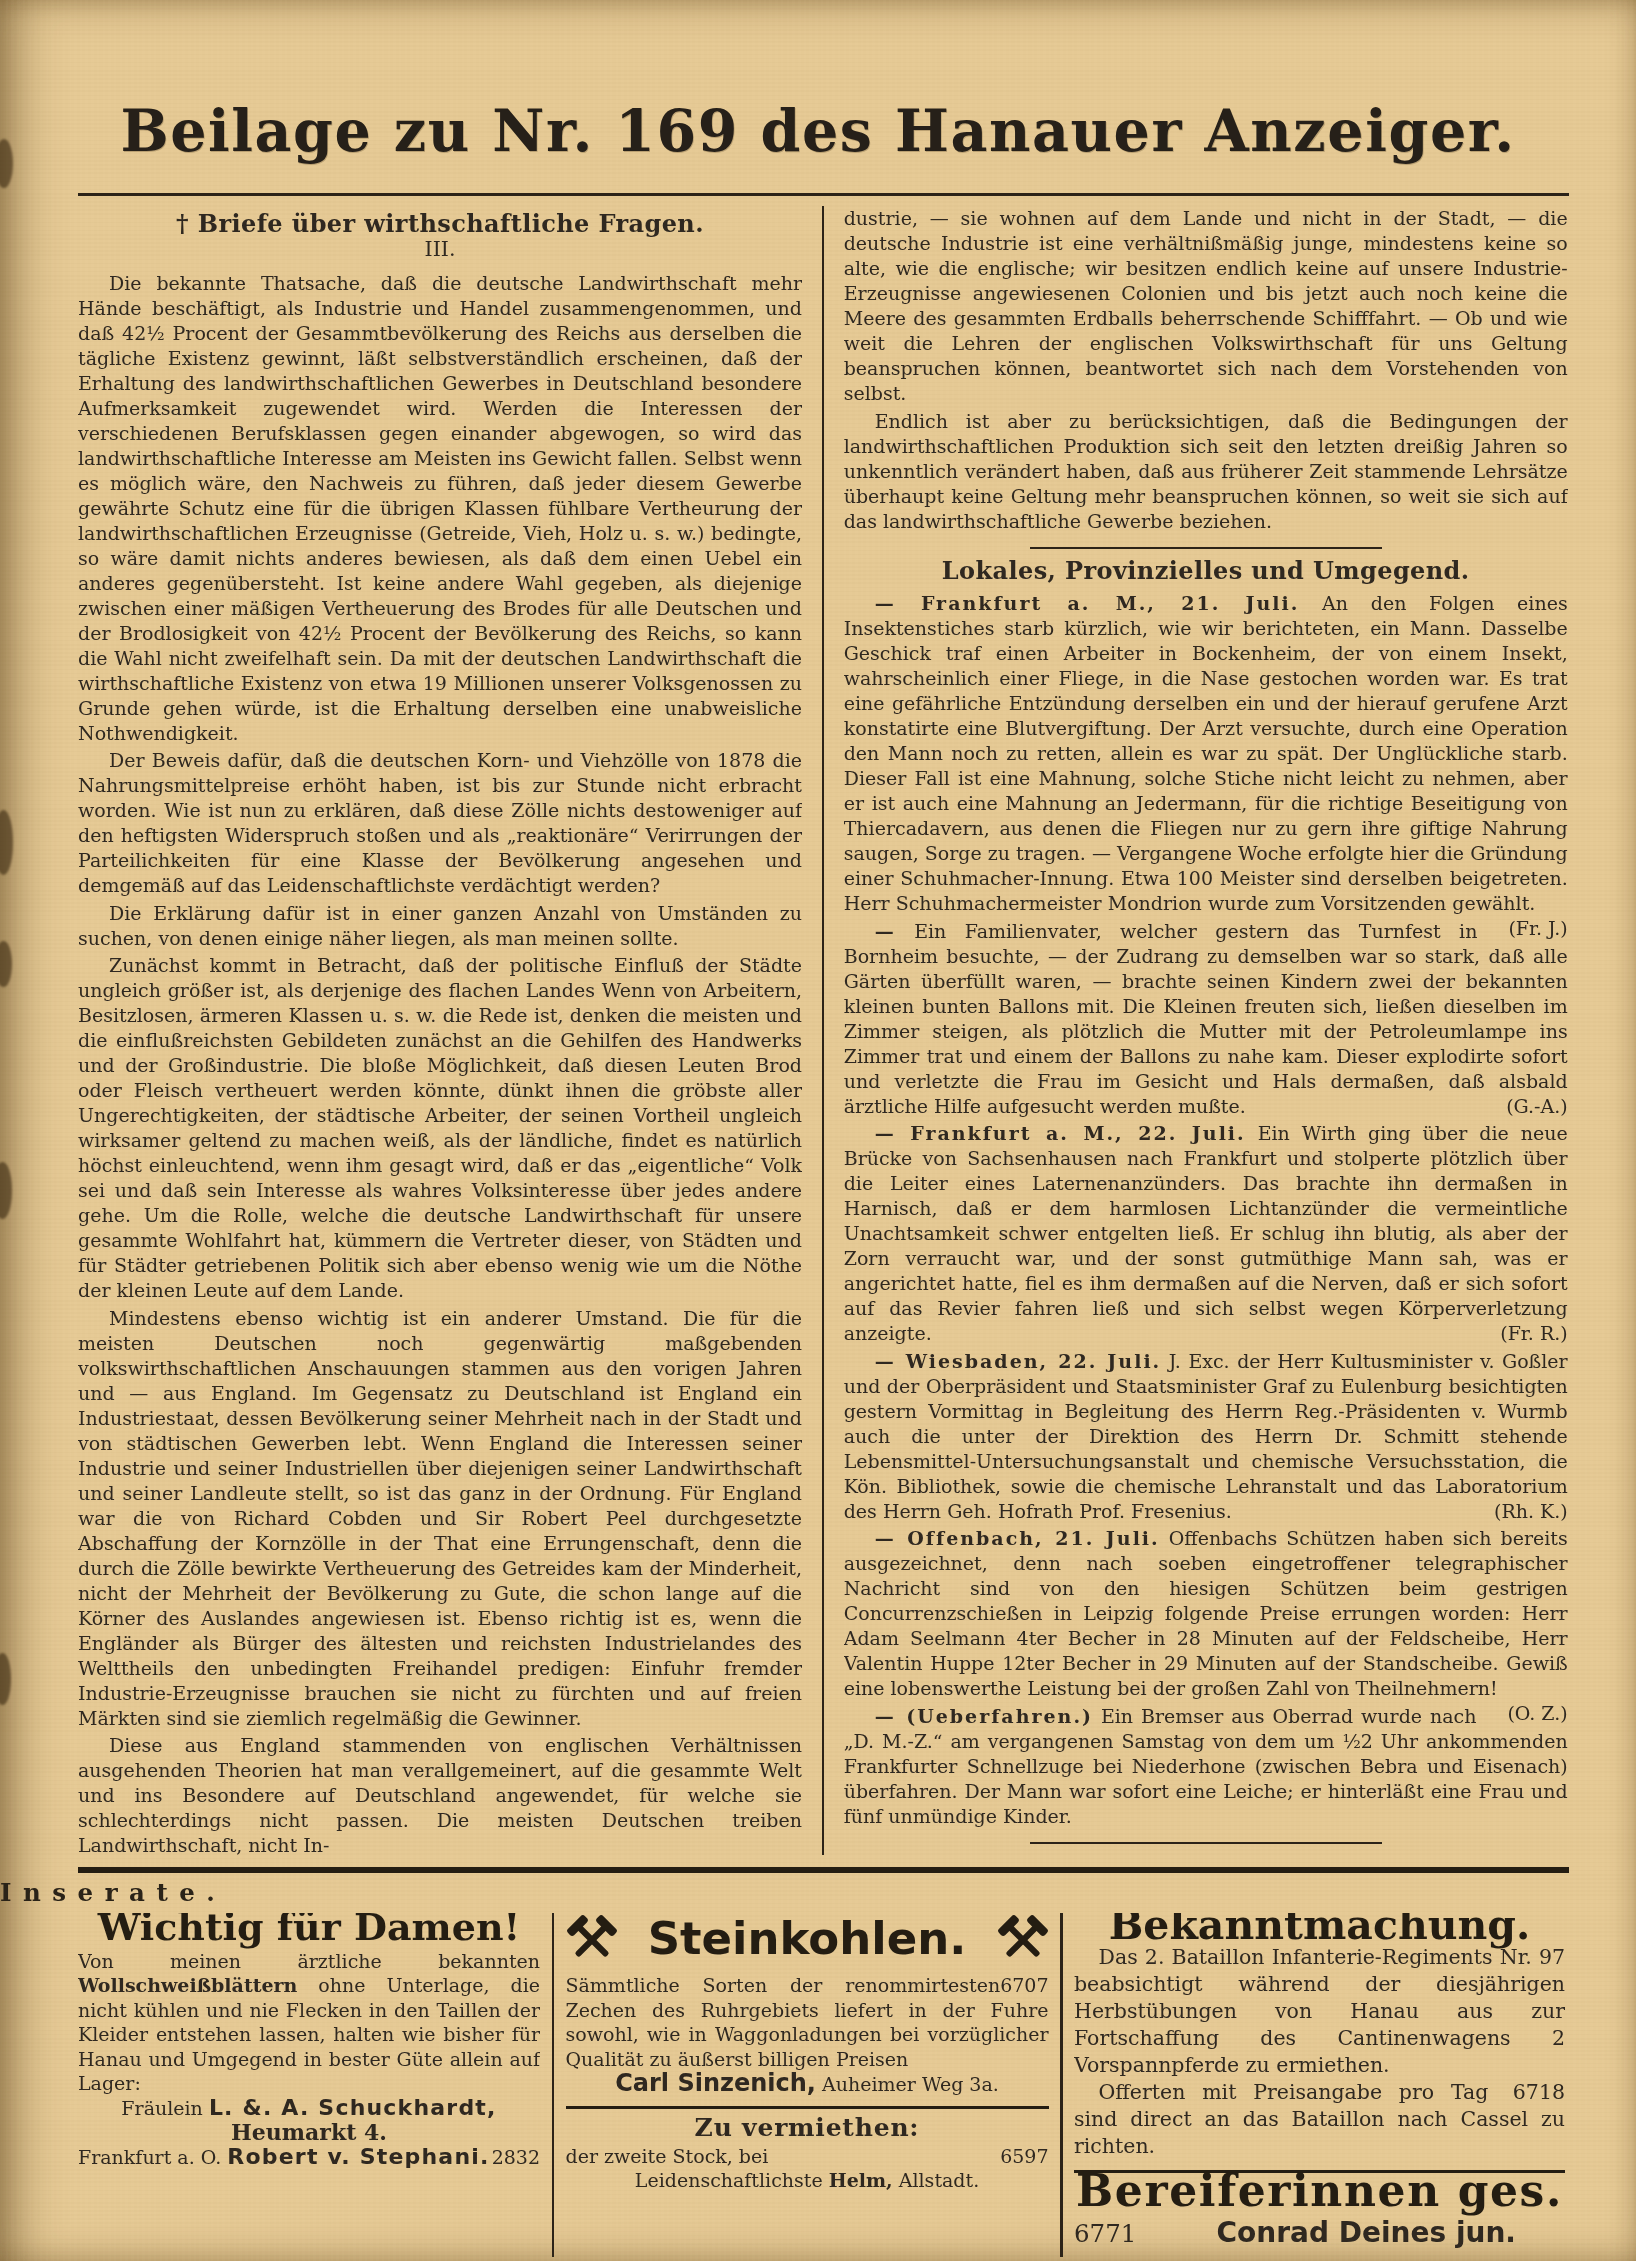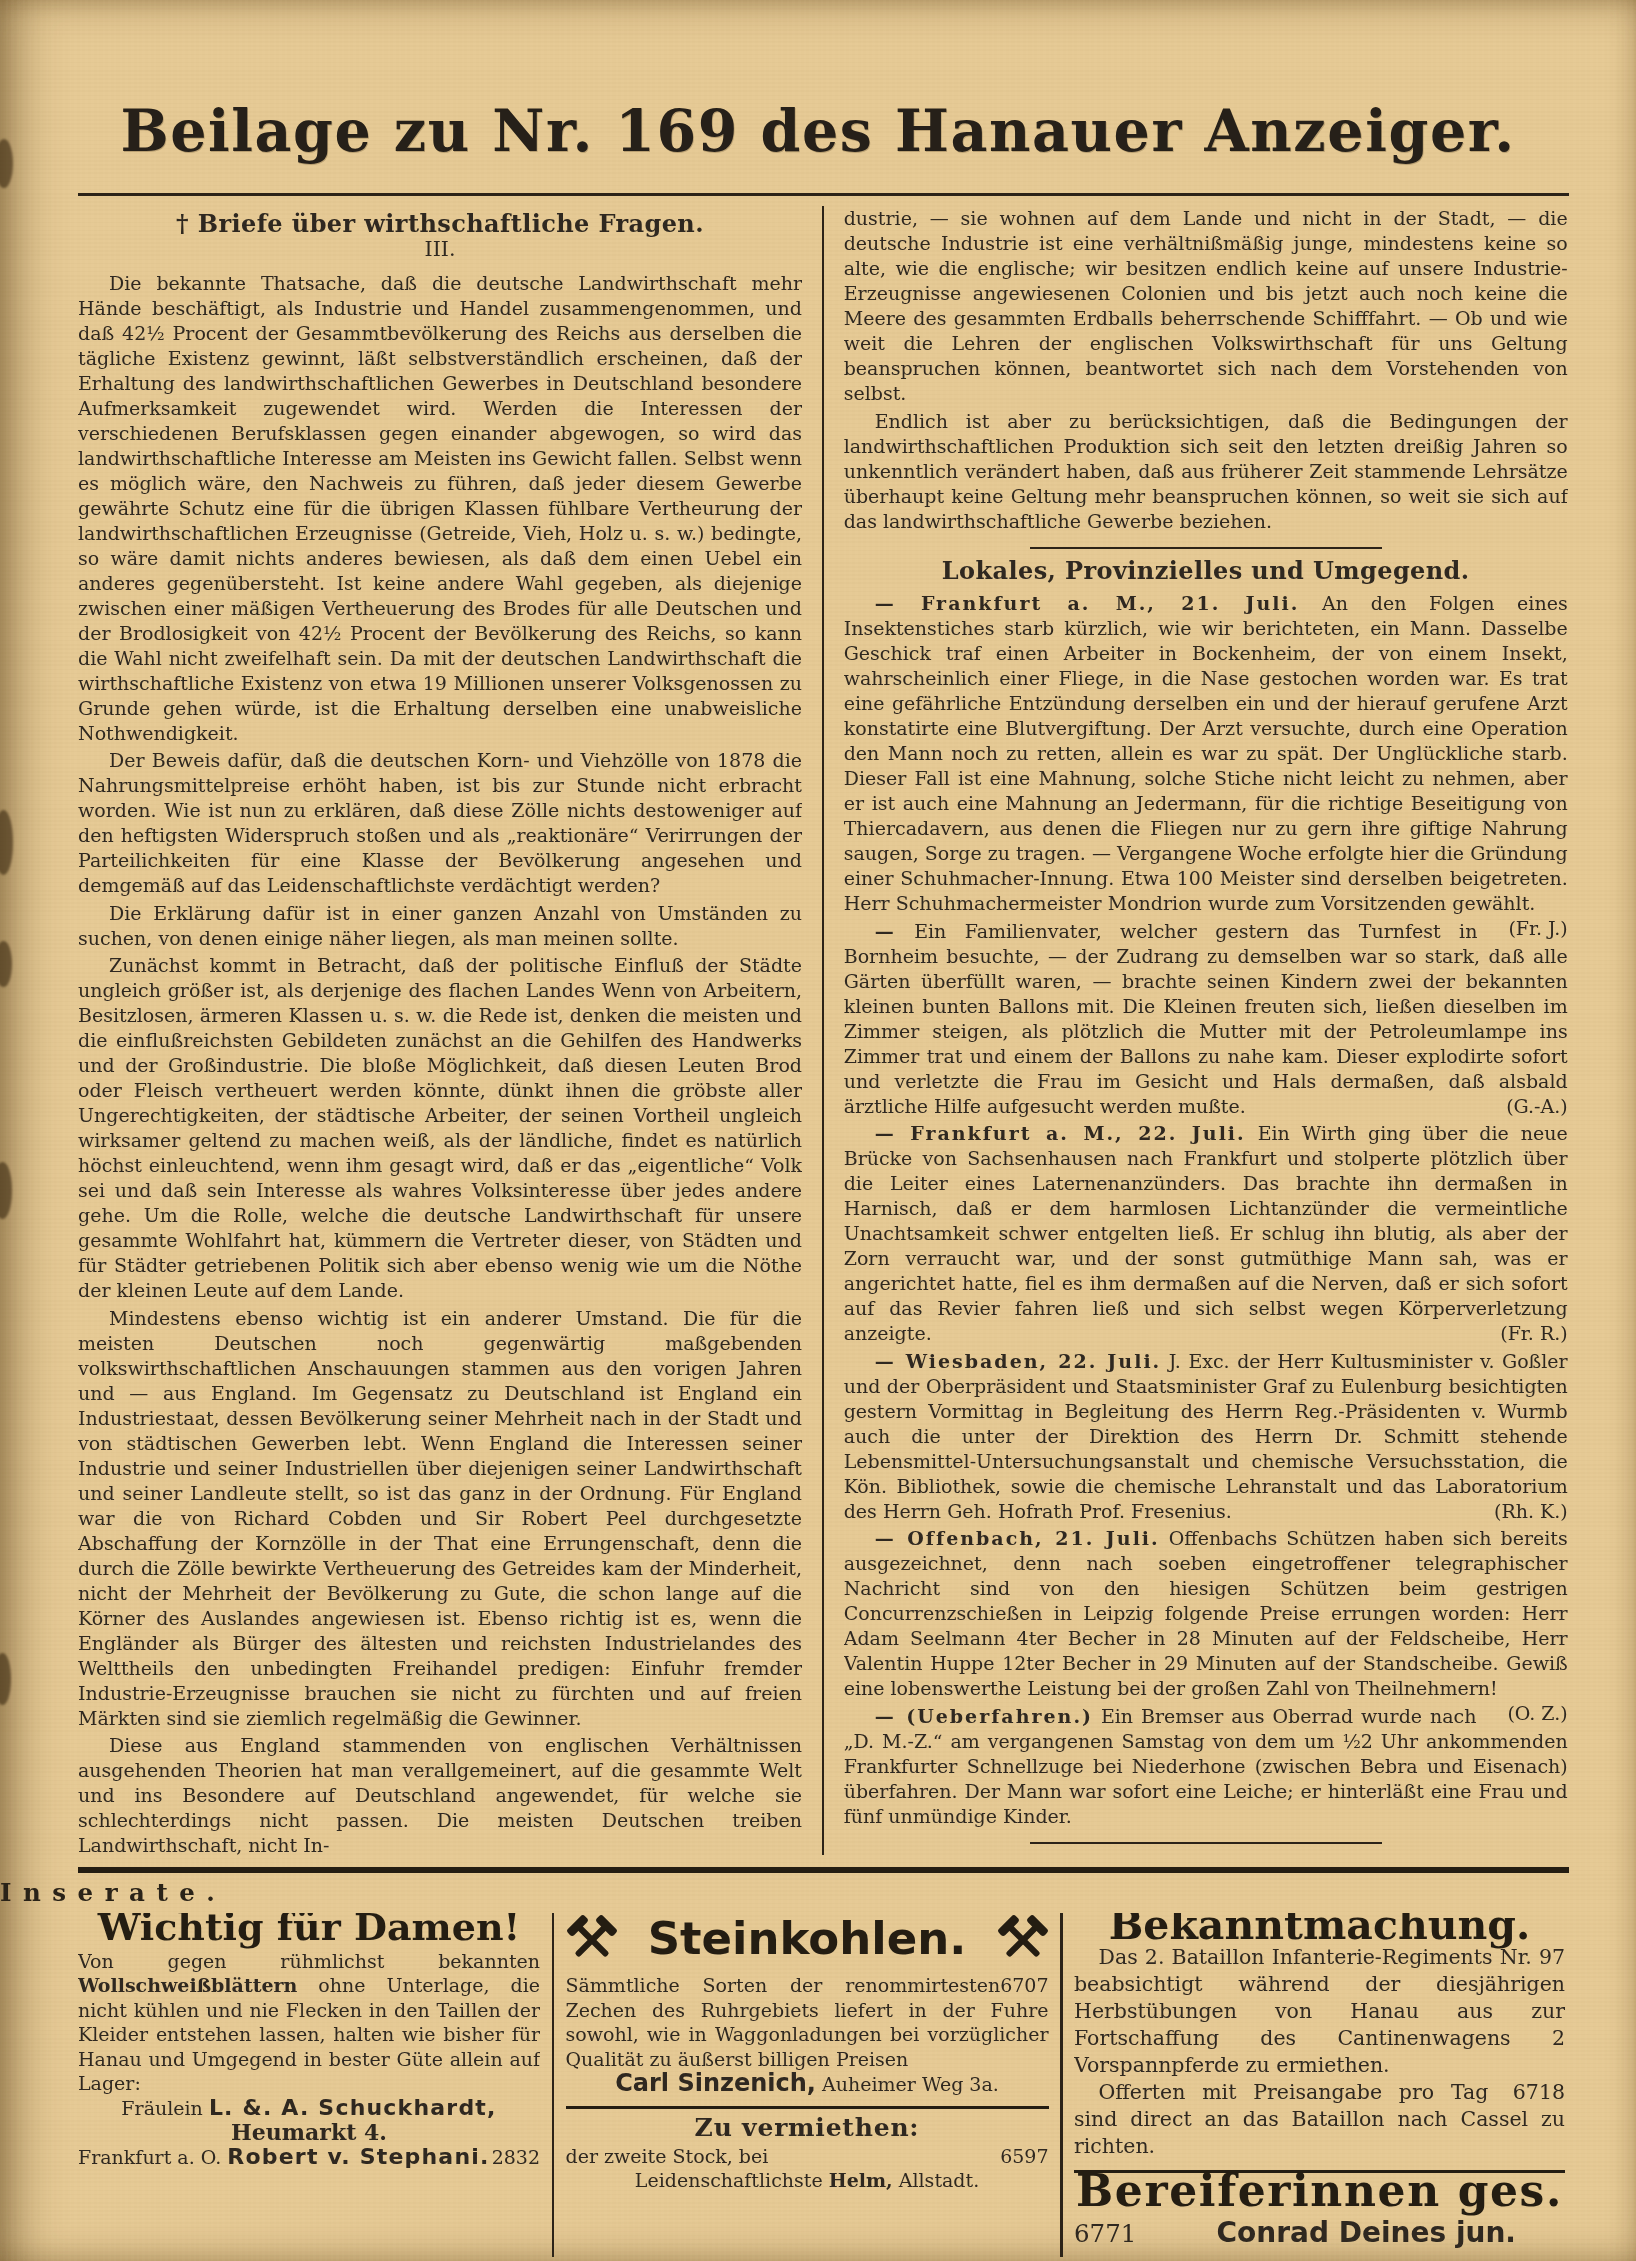--- a/index.html
+++ b/index.html
@@ -114,21 +114,21 @@
   </div>
 </div>
 
 <div class="ads-rule"></div>
 <div class="inserate">Inserate.</div>
 
 <div class="ads">
 
   <div class="ad-col ad1">
     <div class="ad1-title">Wichtig für Damen!</div>
-    <p><span>Von gegen rühmlichst bekannten </span><span class="b">Wollschweißblättern</span><span> ohne Unterlage, die nicht kühlen und nie Flecken in den Taillen der Kleider entstehen lassen, halten wie bisher für Hanau und Umgegend in bester Güte allein auf Lager:</span></p>
+    <p><span>Von meinen ärztliche bekannten </span><span class="b">Wollschweißblättern</span><span> ohne Unterlage, die nicht kühlen und nie Flecken in den Taillen der Kleider entstehen lassen, halten wie bisher für Hanau und Umgegend in bester Güte allein auf Lager:</span></p>
     <p class="ad-center"><span>Fräulein</span> <span class="b wide" style="font-family:'DejaVu Sans','Liberation Sans',sans-serif;font-size:22px;">L. &amp;. A. Schuckhardt,</span></p>
     <p class="ad-center b" style="font-size:22px;">Heumarkt 4.</p>
     <p><span class="src num">2832</span></p>
     <p><span>Frankfurt a. O.</span> <span class="b wide" style="font-family:'DejaVu Sans','Liberation Sans',sans-serif;font-size:22px;">Robert v. Stephani.</span></p>
   </div>
 
   <div class="ad-vrule"></div>
 
   <div class="ad-col ad2">
     <div class="steink-row">

